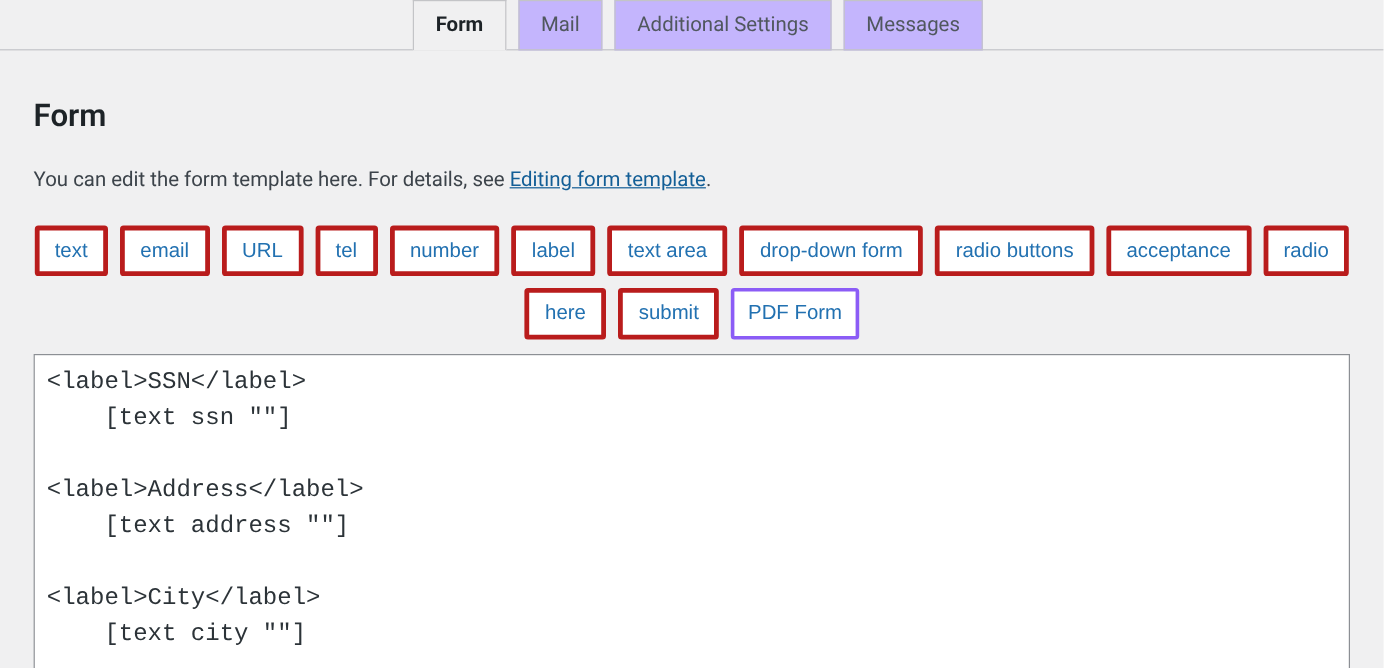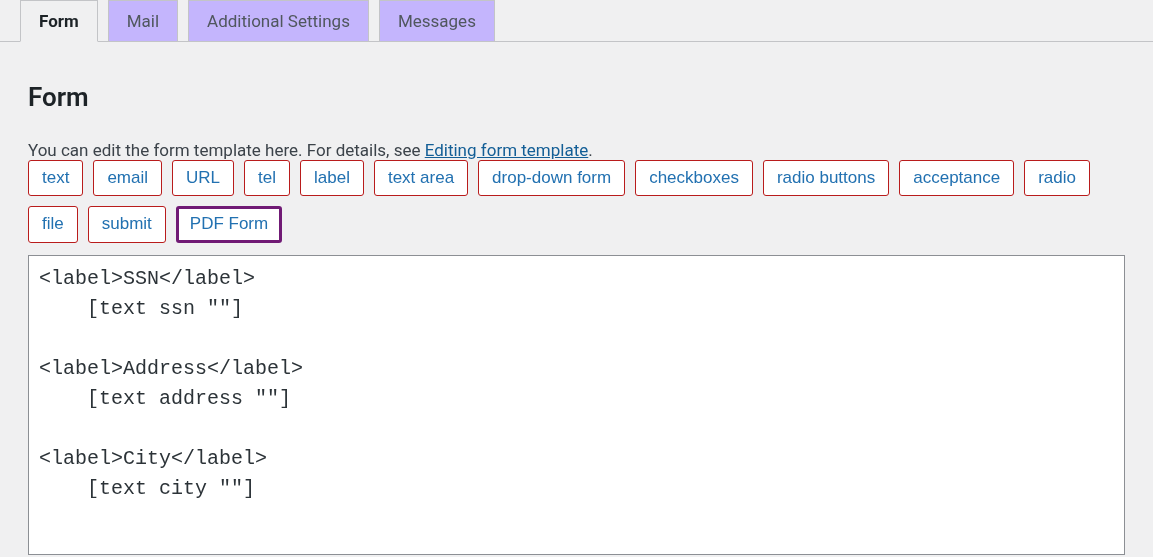--- a/index.html
+++ b/index.html
@@ -1,18 +1,19 @@
 <!DOCTYPE html>
 <html><head>
   <meta charset="utf-8">
   <style>
     * {
       box-sizing: border-box;
       margin: 0;
       padding: 0;
+      justify-content: center;
     }
     body {
       font-family: -apple-system, BlinkMacSystemFont, "Segoe UI", Roboto, Oxygen, Ubuntu, sans-serif;
       background: #f0f0f1;
       color: #3c434a;
       width: 1153px;
       height: 557px;
       overflow: hidden;
     }
     .tabs {
@@ -45,45 +46,45 @@
     h2.panel-heading {
       font-size: 26px;
       font-weight: 600;
       color: #1d2327;
       margin-top: 20px;
       margin-bottom: 28px;
     }
     .help-text {
       font-size: 17px;
       color: #3c434a;
-      margin-bottom: 0;
+      margin-bottom: 28px;
     }
     .help-text a {
       color: #135e96;
       text-decoration: underline;
     }
     .tag-buttons {
       display: flex;
       flex-wrap: wrap;
       gap: 10px;
       margin-bottom: 10px;
       max-width: 1100px;
     }
     .tag-btn {
       background: #fff;
-      border: 1px solid #b91c1c;
+      border: 4px solid #b91c1c;
       color: #2271b1;
       padding: 7px 13px;
       font-size: 17px;
       cursor: pointer;
       border-radius: 3px;
       line-height: 1.2;
     }
     .tag-btn.highlighted {
-      border: 3px solid #701a75;
+      border: 3px solid #8b5cf6;
       padding: 5px 11px;
     }
     textarea.code-area {
       width: 100%;
       max-width: 1098px;
       height: 300px;
       font-family: Consolas, Monaco, "Courier New", monospace;
       font-size: 20px;
       line-height: 1.5;
       padding: 8px 10px;
@@ -122,28 +123,28 @@
 
   <p class="help-text">
     <span>You can edit the form template here. For details, see </span><a href="#">Editing form template</a><span>.</span>
   </p>
 
   <div class="tag-buttons">
     <button class="tag-btn">text</button>
     <button class="tag-btn">email</button>
     <button class="tag-btn">URL</button>
     <button class="tag-btn">tel</button>
+    <button class="tag-btn">number</button>
     <button class="tag-btn">label</button>
     <button class="tag-btn">text area</button>
     <button class="tag-btn">drop-down form</button>
-    <button class="tag-btn">checkboxes</button>
     <button class="tag-btn">radio buttons</button>
     <button class="tag-btn">acceptance</button>
     <button class="tag-btn">radio</button>
-    <button class="tag-btn">file</button>
+    <button class="tag-btn">here</button>
     <button class="tag-btn">submit</button>
     <button class="tag-btn highlighted">PDF Form</button>
   </div>
 
   <textarea class="code-area" style="">&lt;label&gt;SSN&lt;/label&gt;
     [text ssn ""]
 
 &lt;label&gt;Address&lt;/label&gt;
     [text address ""]
 

